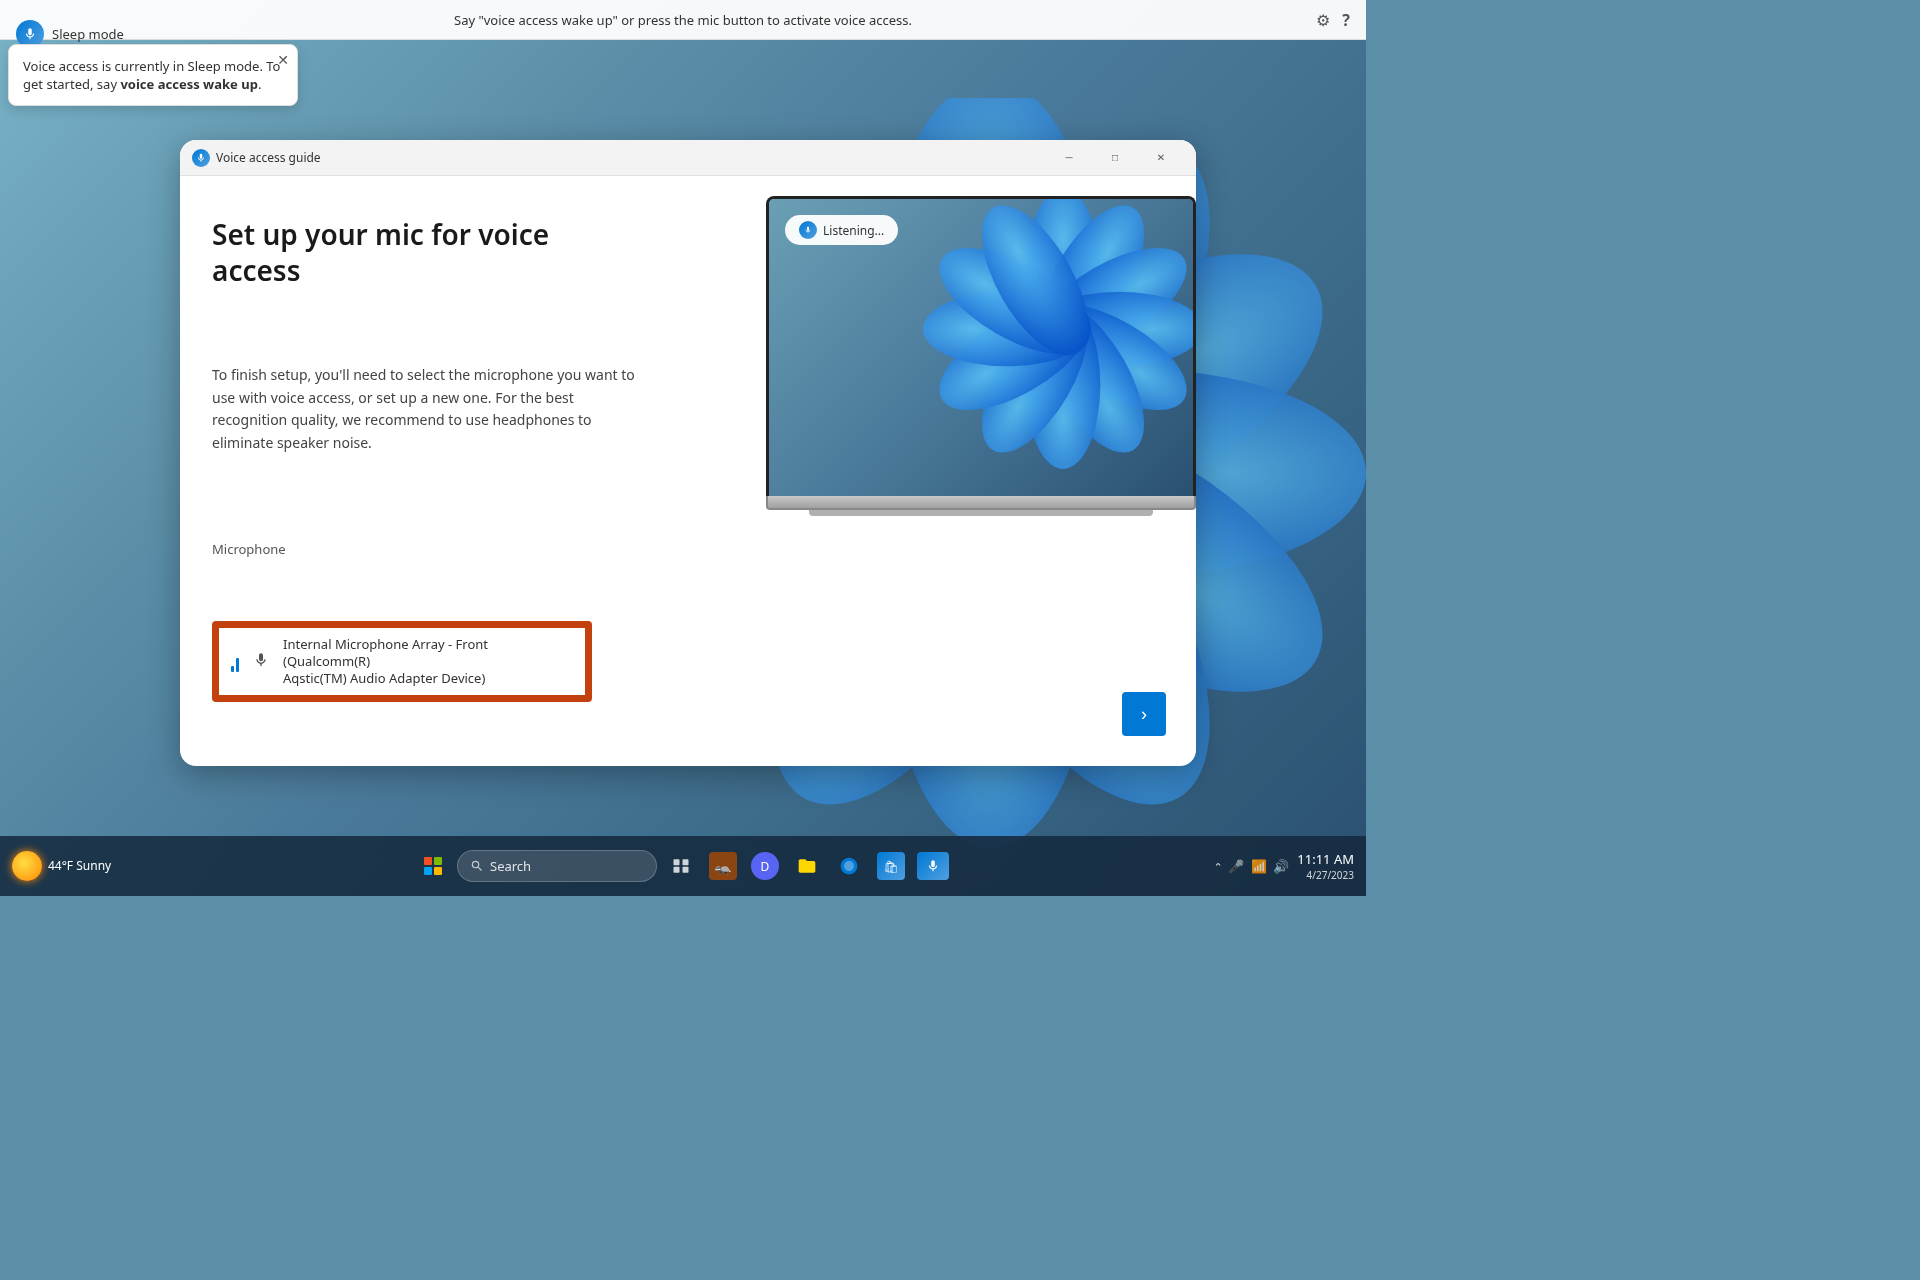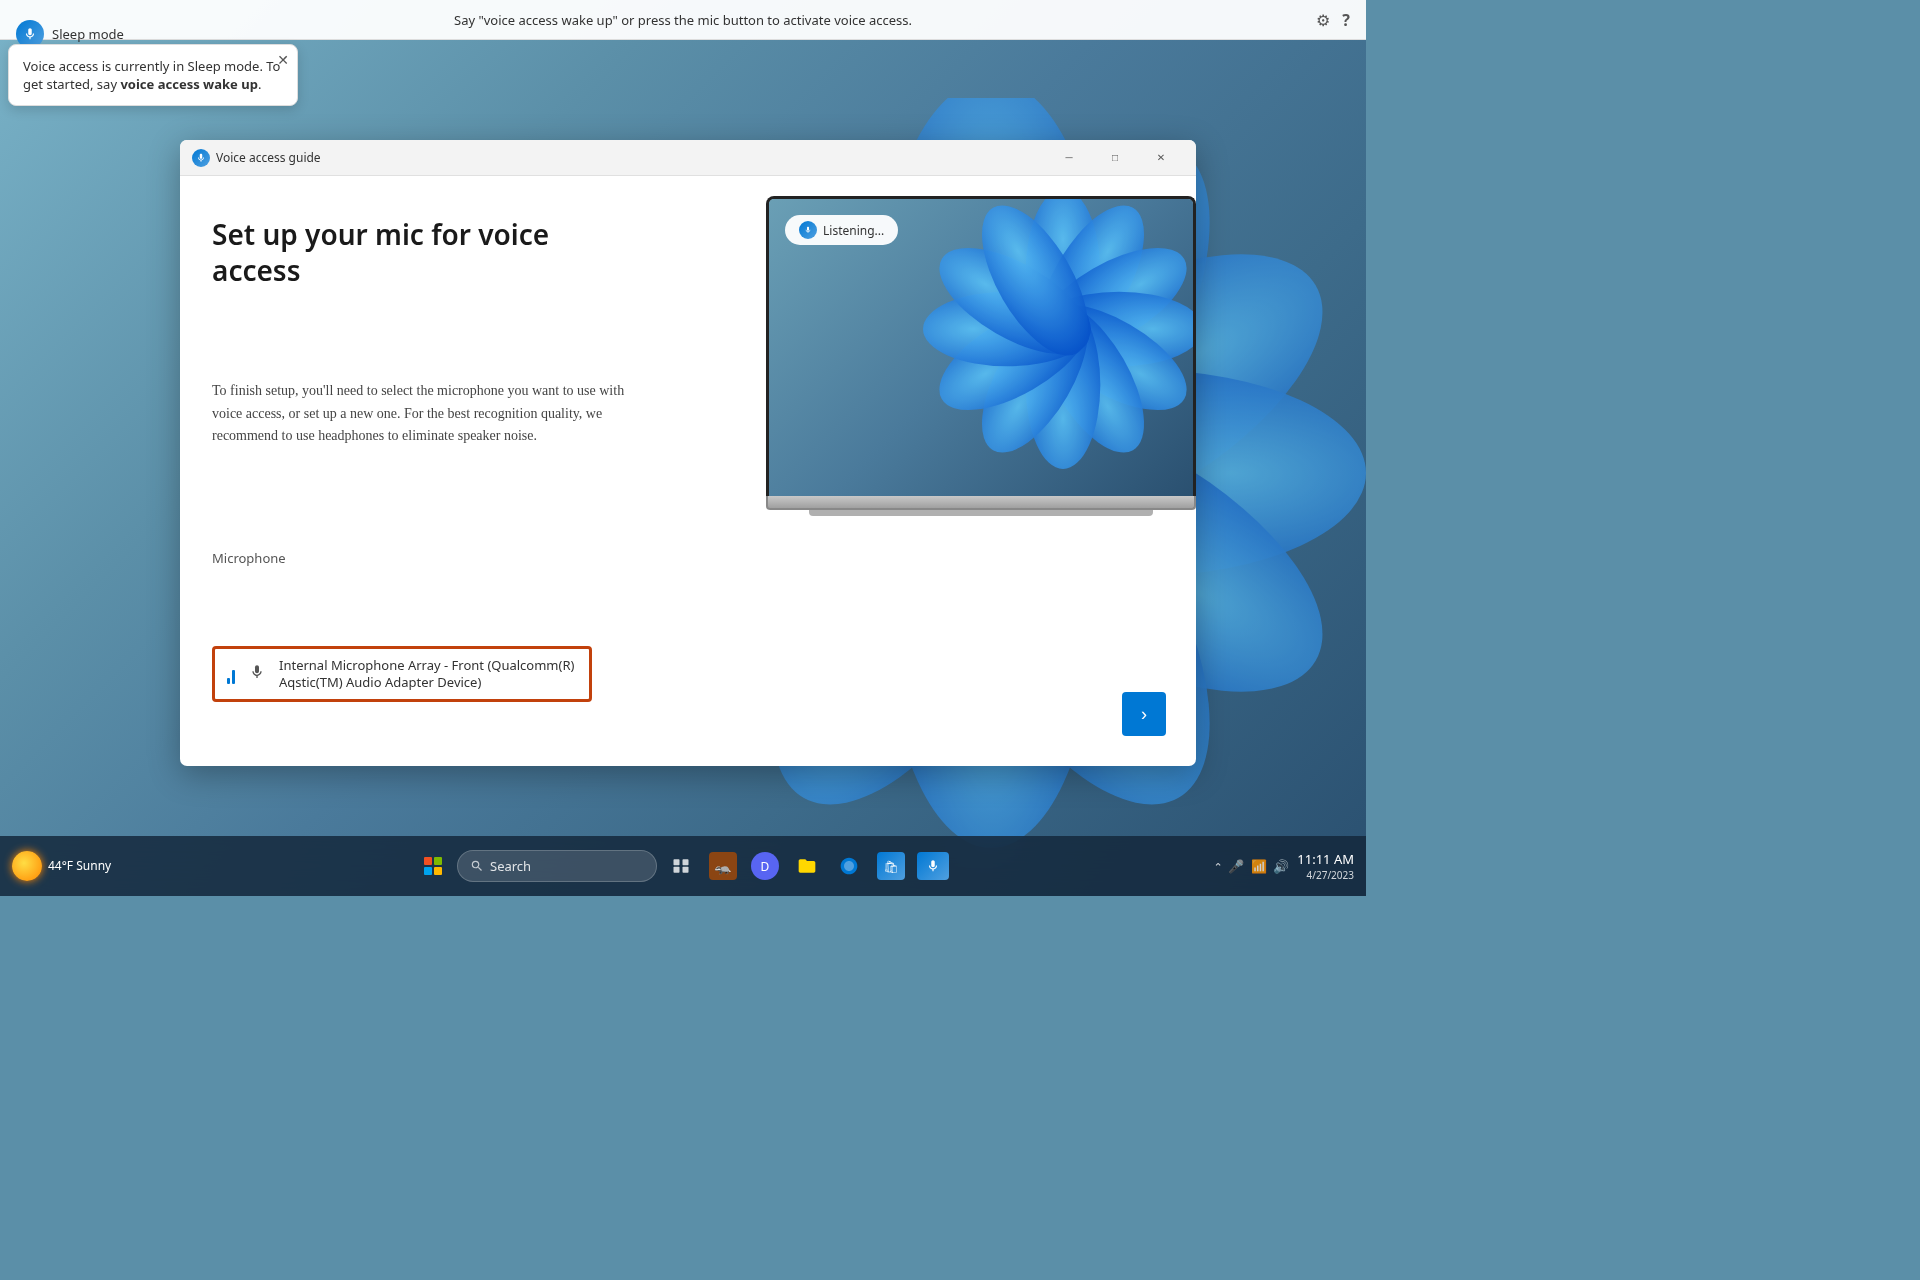--- a/index.html
+++ b/index.html
@@ -99,21 +99,21 @@
     }
 
     
     .dialog {
       position: absolute;
       top: 140px;
       left: 180px;
       right: 170px;
       bottom: 130px;
       background: white;
-      border-radius: 7px;
+      border-radius: 16px;
       box-shadow: 0 8px 32px rgba(0,0,0,0.3);
       display: flex;
       flex-direction: column;
       overflow: hidden;
       z-index: 50;
     }
 
     .dialog-titlebar {
       height: 36px;
       background: #f3f3f3;
@@ -182,33 +182,32 @@
       color: #1a1a1a;
       line-height: 1.3;
       margin-bottom: 20px;
     }
 
     .setup-desc {
       font-size: 14px;
       color: #444;
       line-height: 1.6;
       margin-bottom: 30px;
-      font-family: Liberation Serif, serif;
     }
 
     .microphone-label {
       font-size: 13px;
       color: #555;
       margin-bottom: 8px;
     }
 
     .microphone-selector {
       display: flex;
       align-items: center;
-      border: 3px solid #c2410c;
+      border: 7px solid #c2410c;
       border-radius: 4px;
       padding: 8px 12px;
       gap: 14px;
       background: white;
       cursor: pointer;
       width: 380px;
       margin-bottom: 24px;
     }
 
     .mic-level-indicator {

